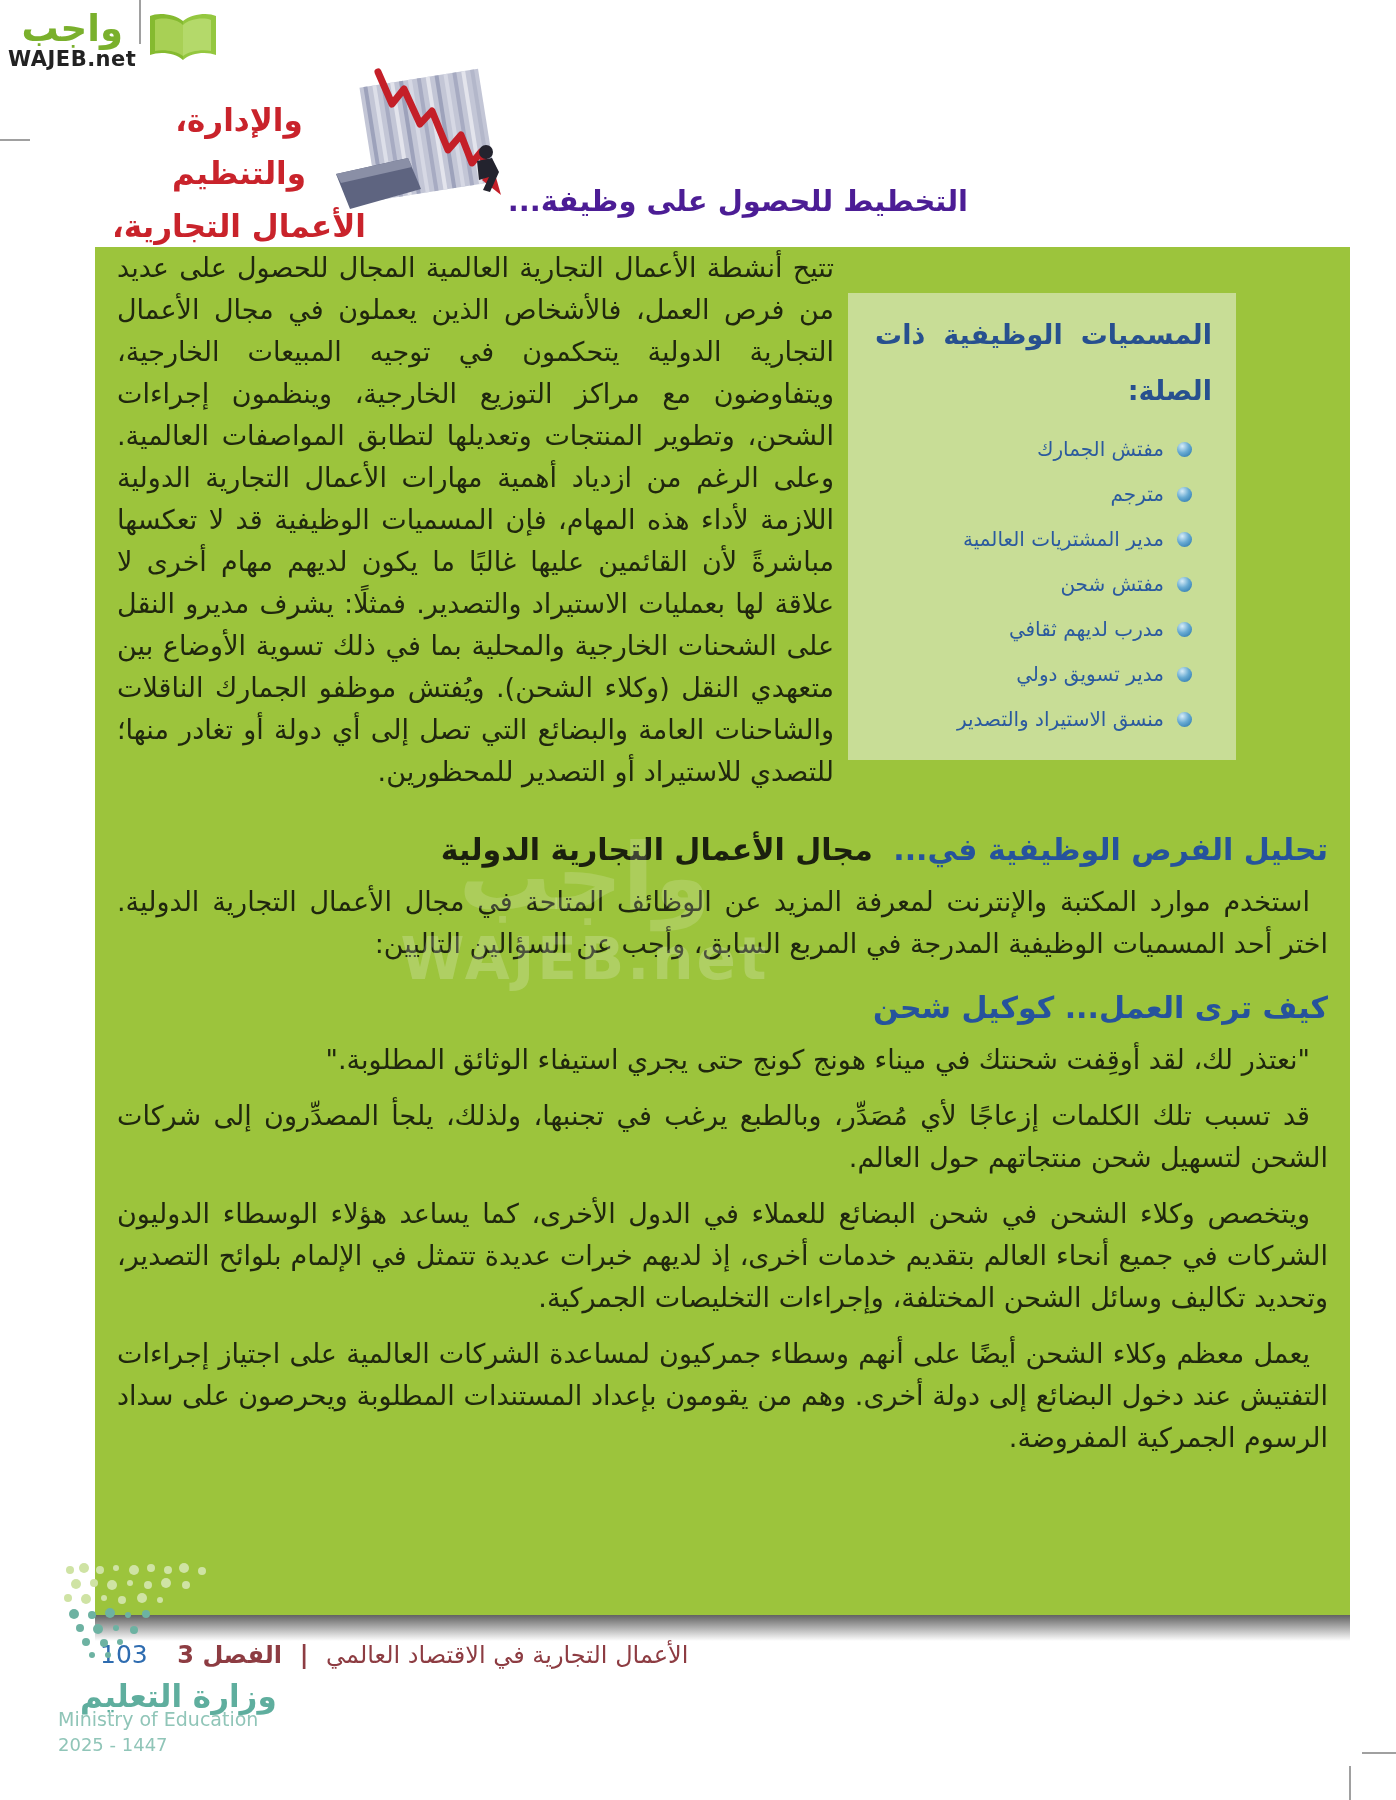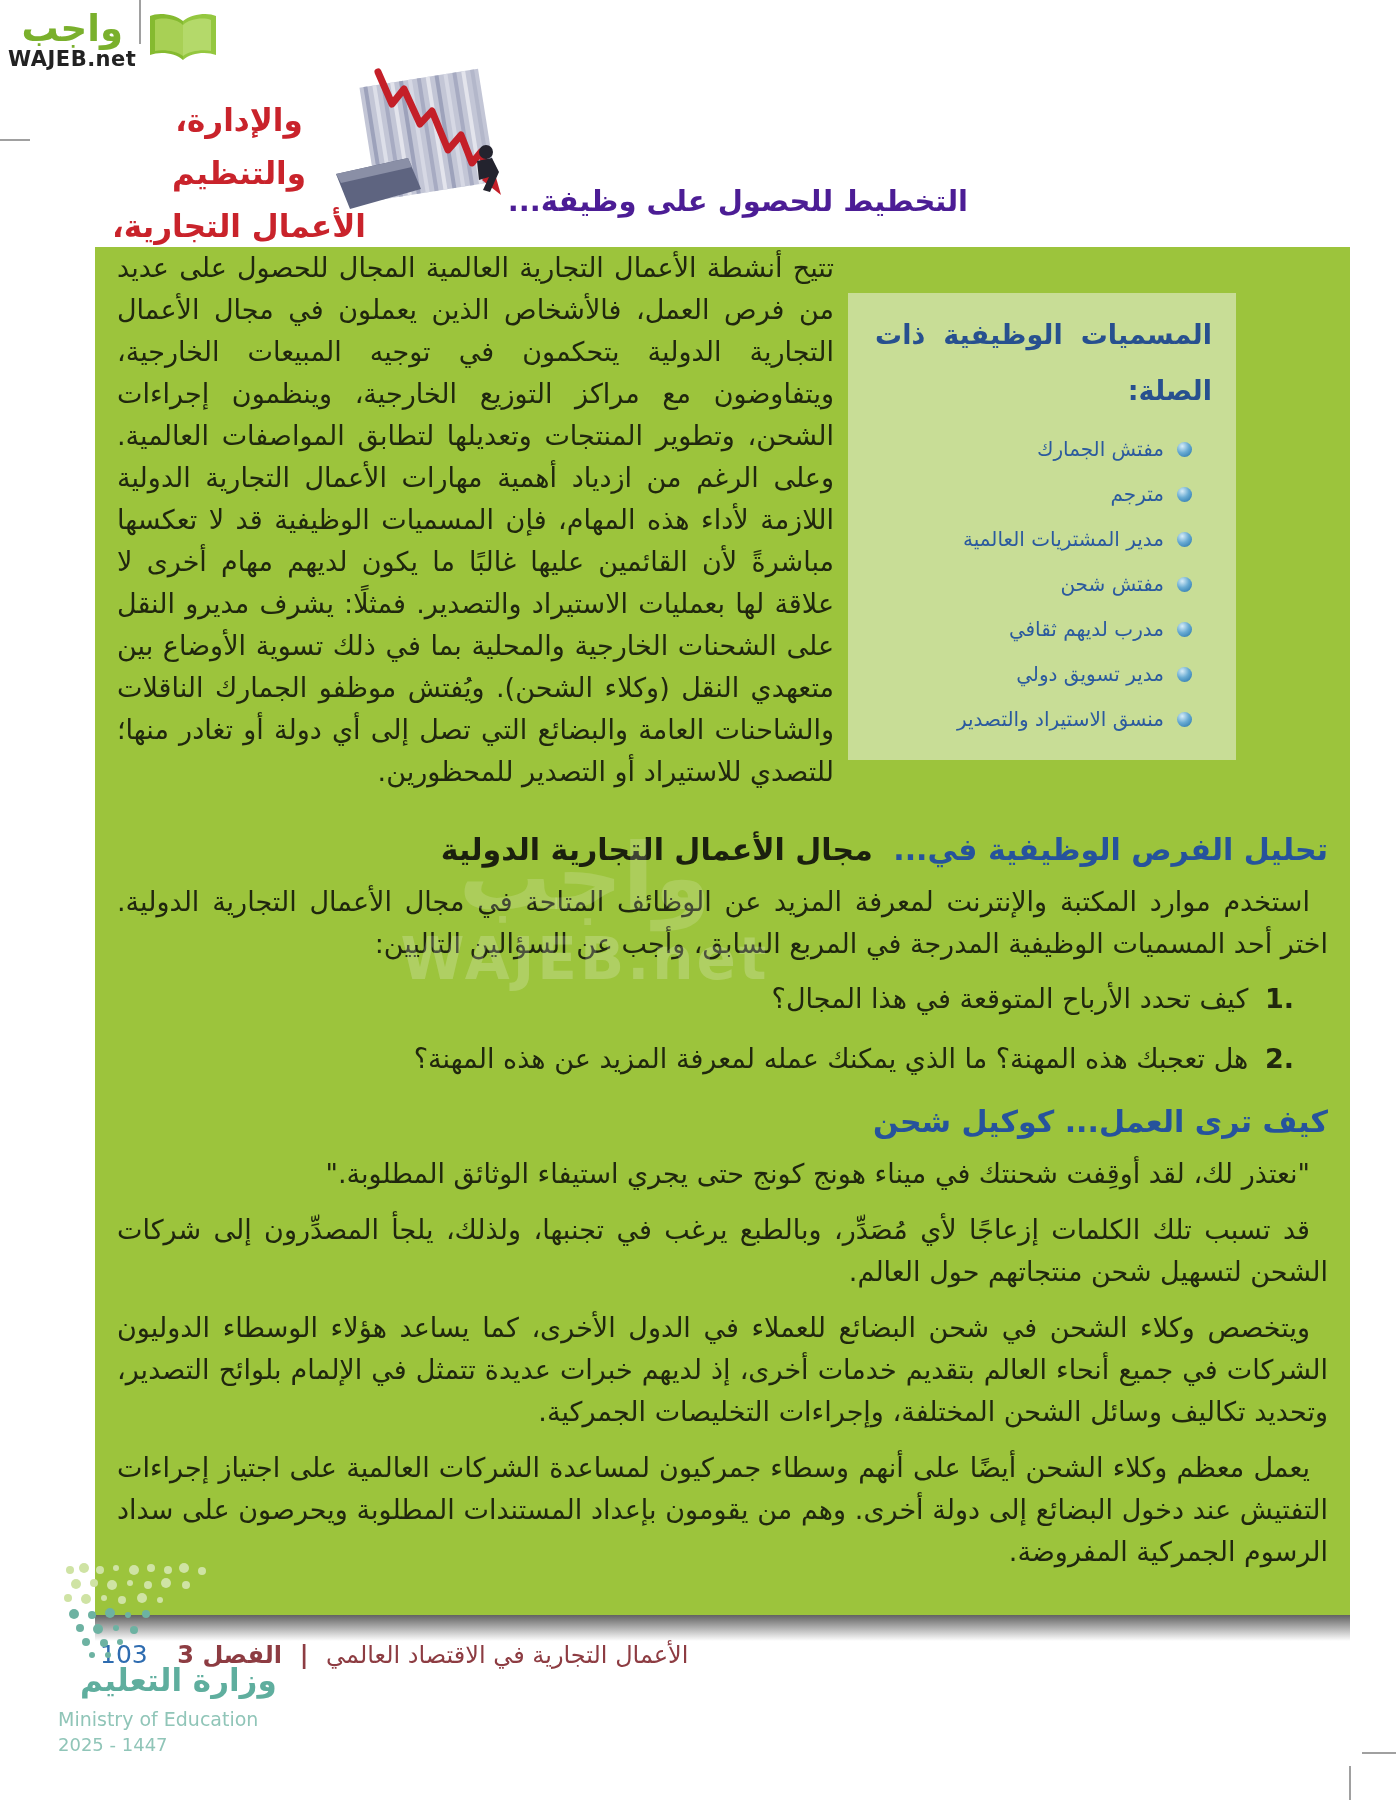--- a/index.html
+++ b/index.html
@@ -97,21 +97,21 @@
     font-size:24px;color:#8d3c42;
   }
   .footer-line .sep{margin:0 10px;font-weight:bold;}
   .footer-line .chapter{font-weight:bold;}
   .footer-line .pagenum{color:#2e6cb0;font-size:25px;margin-right:22px;font-weight:500;}
 
   
   .moe{position:absolute;left:56px;top:1562px;direction:ltr;}
   .moe .dots{position:absolute;left:0;top:0;}
   .moe .ar{
-    position:absolute;left:24px;top:100px;width:210px;
+    position:absolute;left:24px;top:116px;width:210px;
     color:#5fae9e;font-size:31px;font-weight:bold;text-align:left;white-space:nowrap;
   }
   .moe .en{
     position:absolute;left:2px;top:146px;width:240px;
     color:#90c5b8;font-size:19px;white-space:nowrap;
   }
   .moe .yr{
     position:absolute;left:2px;top:172px;color:#90c5b8;font-size:18px;white-space:nowrap;
   }
 </style>
@@ -191,30 +191,20 @@
       </aside>
       <p>تتيح أنشطة الأعمال التجارية العالمية المجال للحصول على عديد من فرص العمل، فالأشخاص الذين يعملون في مجال الأعمال التجارية الدولية يتحكمون في توجيه المبيعات الخارجية، ويتفاوضون مع مراكز التوزيع الخارجية، وينظمون إجراءات الشحن، وتطوير المنتجات وتعديلها لتطابق المواصفات العالمية. وعلى الرغم من ازدياد أهمية مهارات الأعمال التجارية الدولية اللازمة لأداء هذه المهام، فإن المسميات الوظيفية قد لا تعكسها مباشرةً لأن القائمين عليها غالبًا ما يكون لديهم مهام أخرى لا علاقة لها بعمليات الاستيراد والتصدير. فمثلًا: يشرف مديرو النقل على الشحنات الخارجية والمحلية بما في ذلك تسوية الأوضاع بين متعهدي النقل (وكلاء الشحن). ويُفتش موظفو الجمارك الناقلات والشاحنات العامة والبضائع التي تصل إلى أي دولة أو تغادر منها؛ للتصدي للاستيراد أو التصدير للمحظورين.</p>
       <div class="clear"></div>
     </div>
 
     <h3 class="sec-heading">
       <span class="blue">تحليل الفرص الوظيفية في...</span>
       <span class="dark">مجال الأعمال التجارية الدولية</span>
     </h3>
     <p class="flow indent">استخدم موارد المكتبة والإنترنت لمعرفة المزيد عن الوظائف المتاحة في مجال الأعمال التجارية الدولية. اختر أحد المسميات الوظيفية المدرجة في المربع السابق، وأجب عن السؤالين التاليين:</p>
-    <ol class="q-list">
-      <li>
-        <span class="q-num">1.</span>
-        <span>كيف تحدد الأرباح المتوقعة في هذا المجال؟</span>
-      </li>
-      <li>
-        <span class="q-num">2.</span>
-        <span>هل تعجبك هذه المهنة؟ ما الذي يمكنك عمله لمعرفة المزيد عن هذه المهنة؟</span>
-      </li>
-    </ol>
 
     <h3 class="sec-heading">
       <span class="blue">كيف ترى العمل... كوكيل شحن</span>
     </h3>
     <p class="flow indent">"نعتذر لك، لقد أوقِفت شحنتك في ميناء هونج كونج حتى يجري استيفاء الوثائق المطلوبة."</p>
     <p class="flow indent">قد تسبب تلك الكلمات إزعاجًا لأي مُصَدِّر، وبالطبع يرغب في تجنبها، ولذلك، يلجأ المصدِّرون إلى شركات الشحن لتسهيل شحن منتجاتهم حول العالم.</p>
     <p class="flow indent">ويتخصص وكلاء الشحن في شحن البضائع للعملاء في الدول الأخرى، كما يساعد هؤلاء الوسطاء الدوليون الشركات في جميع أنحاء العالم بتقديم خدمات أخرى، إذ لديهم خبرات عديدة تتمثل في الإلمام بلوائح التصدير، وتحديد تكاليف وسائل الشحن المختلفة، وإجراءات التخليصات الجمركية.</p>
     <p class="flow indent">يعمل معظم وكلاء الشحن أيضًا على أنهم وسطاء جمركيون لمساعدة الشركات العالمية على اجتياز إجراءات التفتيش عند دخول البضائع إلى دولة أخرى. وهم من يقومون بإعداد المستندات المطلوبة ويحرصون على سداد الرسوم الجمركية المفروضة.</p>
 
     <div class="watermark">

